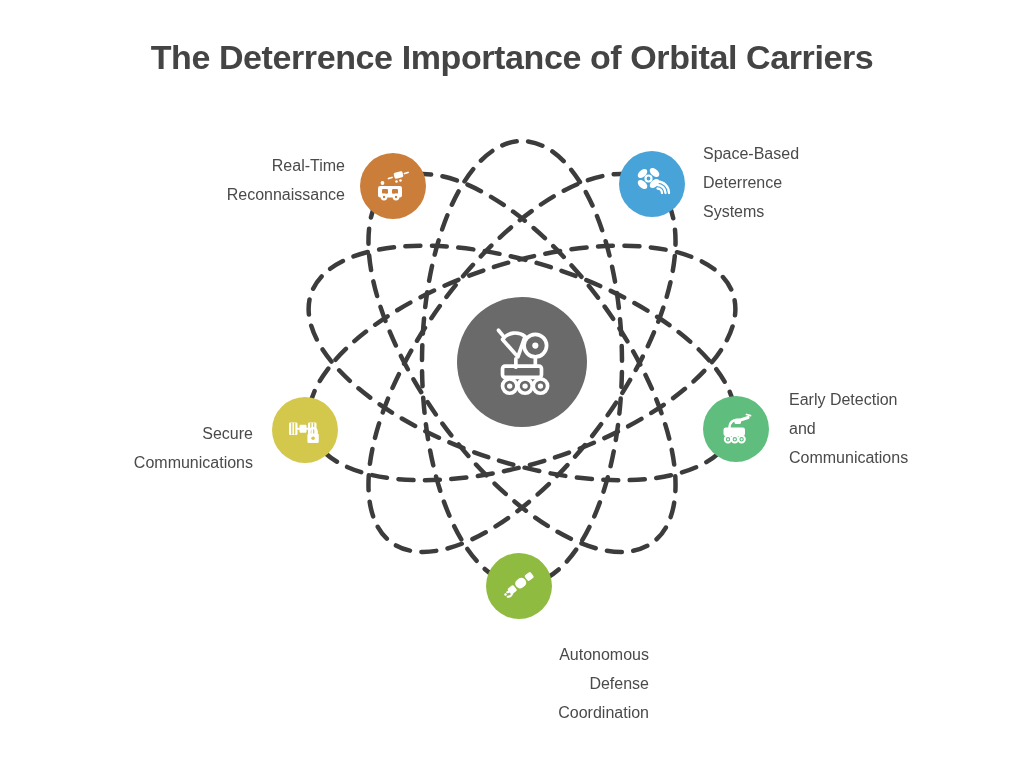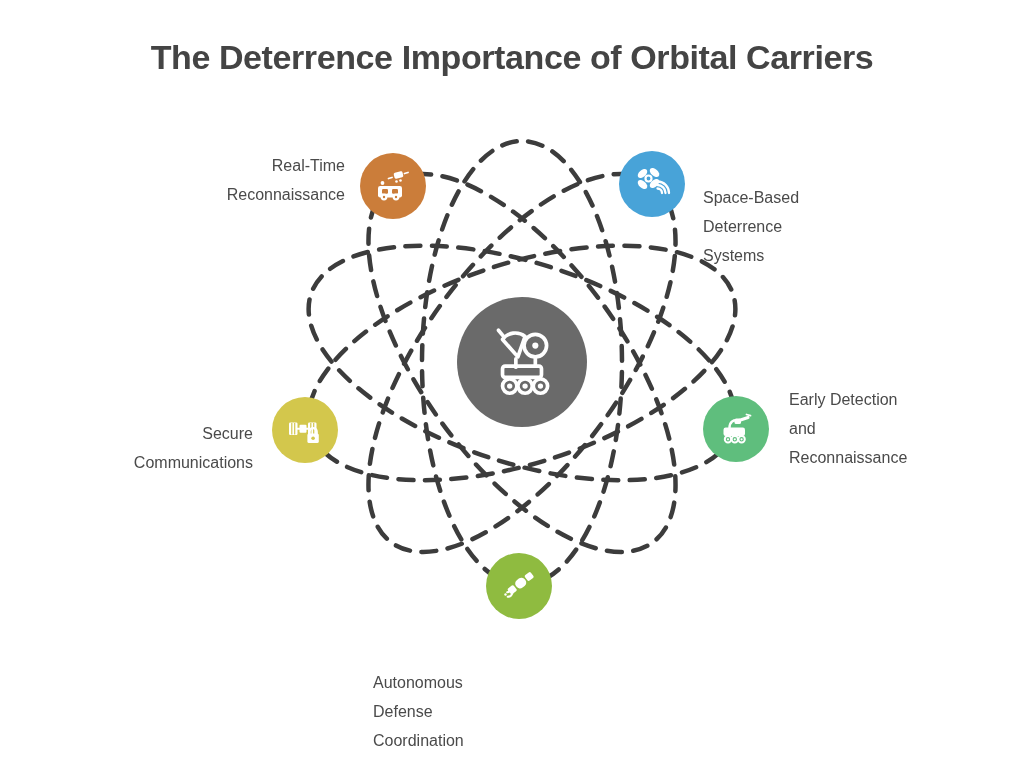--- a/index.html
+++ b/index.html
@@ -54,24 +54,24 @@
   .node-detect { left: 703px; top: 396px; }
   .node-auto   { left: 486px; top: 553px; }
   .label {
     position: absolute;
     font-size: 16px;
     line-height: 29px;
     color: var(--label, #4A4A4A);
     white-space: pre-line;
   }
   .label-recon  { right: 679px; top: 151px; text-align: right; }
-  .label-deter  { left: 703px;  top: 139px; text-align: left; margin-top: 44px; }
+  .label-deter  { left: 703px;  top: 139px; text-align: left; }
   .label-secure { right: 771px; top: 419px; text-align: right; }
   .label-detect { left: 789px;  top: 385px; text-align: left; }
-  .label-auto   { left: 373px;  top: 640px; width: 300px; text-align: left; margin-top: 28px; }
+  .label-auto   { left: 349px;  top: 640px; width: 300px; text-align: right; }
   .icon-stroke { fill: none; stroke: #fff; stroke-linecap: round; stroke-linejoin: round; }
 </style>
 </head>
 <body style="--bg: #FFFFFF; --title: #444444; --label: #4A4A4A; --orbit: #3C3C3C; --center: #6A6A6A;">
 
 <div class="title">The Deterrence Importance of Orbital Carriers</div>
 
 <svg class="orbits" width="1024" height="759" viewBox="0 0 1024 759">
   <ellipse cx="522" cy="363" rx="222" ry="100" transform="rotate(18 522 363)"></ellipse>
   <ellipse cx="522" cy="363" rx="222" ry="100" transform="rotate(90 522 363)"></ellipse>
@@ -181,16 +181,16 @@
 
 <div class="label label-recon">Real-Time
 Reconnaissance</div>
 <div class="label label-deter">Space-Based
 Deterrence
 Systems</div>
 <div class="label label-secure">Secure
 Communications</div>
 <div class="label label-detect">Early Detection
 and
-Reconnaissance</div>
+Communications</div>
 <div class="label label-auto">Autonomous
 Defense
 Coordination</div>
 
 </body></html>

